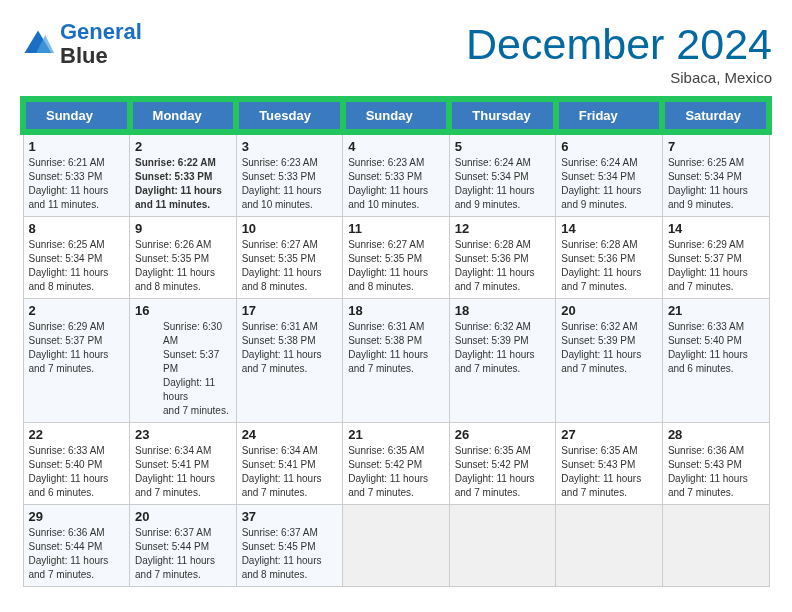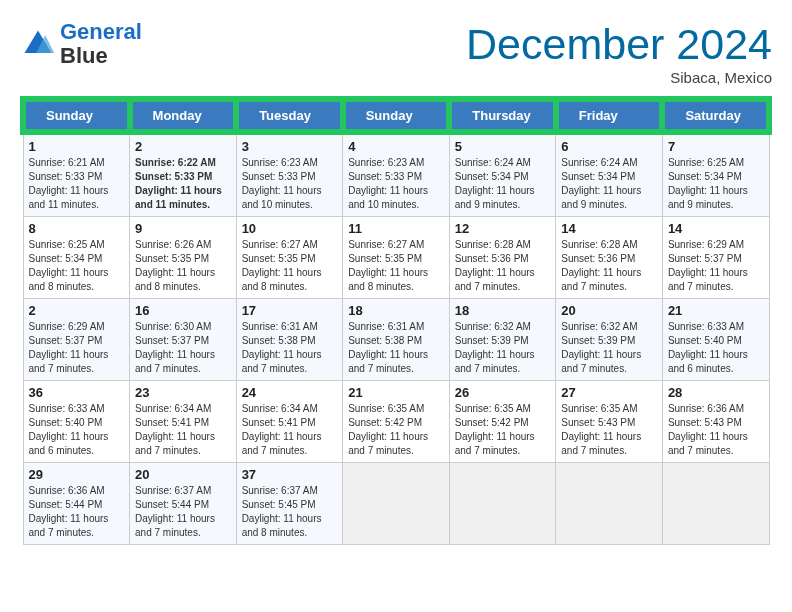--- a/index.html
+++ b/index.html
@@ -225,21 +225,21 @@
       <tr>
         <td>
           <span class="day-num">2</span>
           <div class="day-info" style="white-space: pre-line;">Sunrise: 6:29 AM
 Sunset: 5:37 PM
 Daylight: 11 hours
 and 7 minutes.</div>
         </td>
         <td>
           <span class="day-num">16</span>
-          <div class="day-info" style="white-space: pre-line;">Sunrise: 6:30 AM
+          <div class="day-info" style="white-space: pre-line; margin-left: 28px;">Sunrise: 6:30 AM
 Sunset: 5:37 PM
 Daylight: 11 hours
 and 7 minutes.</div>
         </td>
         <td>
           <span class="day-num">17</span>
           <div class="day-info" style="white-space: pre-line;">Sunrise: 6:31 AM
 Sunset: 5:38 PM
 Daylight: 11 hours
 and 7 minutes.</div>
@@ -268,21 +268,21 @@
         <td>
           <span class="day-num">21</span>
           <div class="day-info" style="white-space: pre-line;">Sunrise: 6:33 AM
 Sunset: 5:40 PM
 Daylight: 11 hours
 and 6 minutes.</div>
         </td>
       </tr>
       <tr>
         <td>
-          <span class="day-num">36</span>
+          <span class="day-num">22</span>
           <div class="day-info" style="white-space: pre-line;">Sunrise: 6:33 AM
 Sunset: 5:40 PM
 Daylight: 11 hours
 and 6 minutes.</div>
         </td>
         <td>
           <span class="day-num">23</span>
           <div class="day-info" style="white-space: pre-line;">Sunrise: 6:34 AM
 Sunset: 5:41 PM
 Daylight: 11 hours

